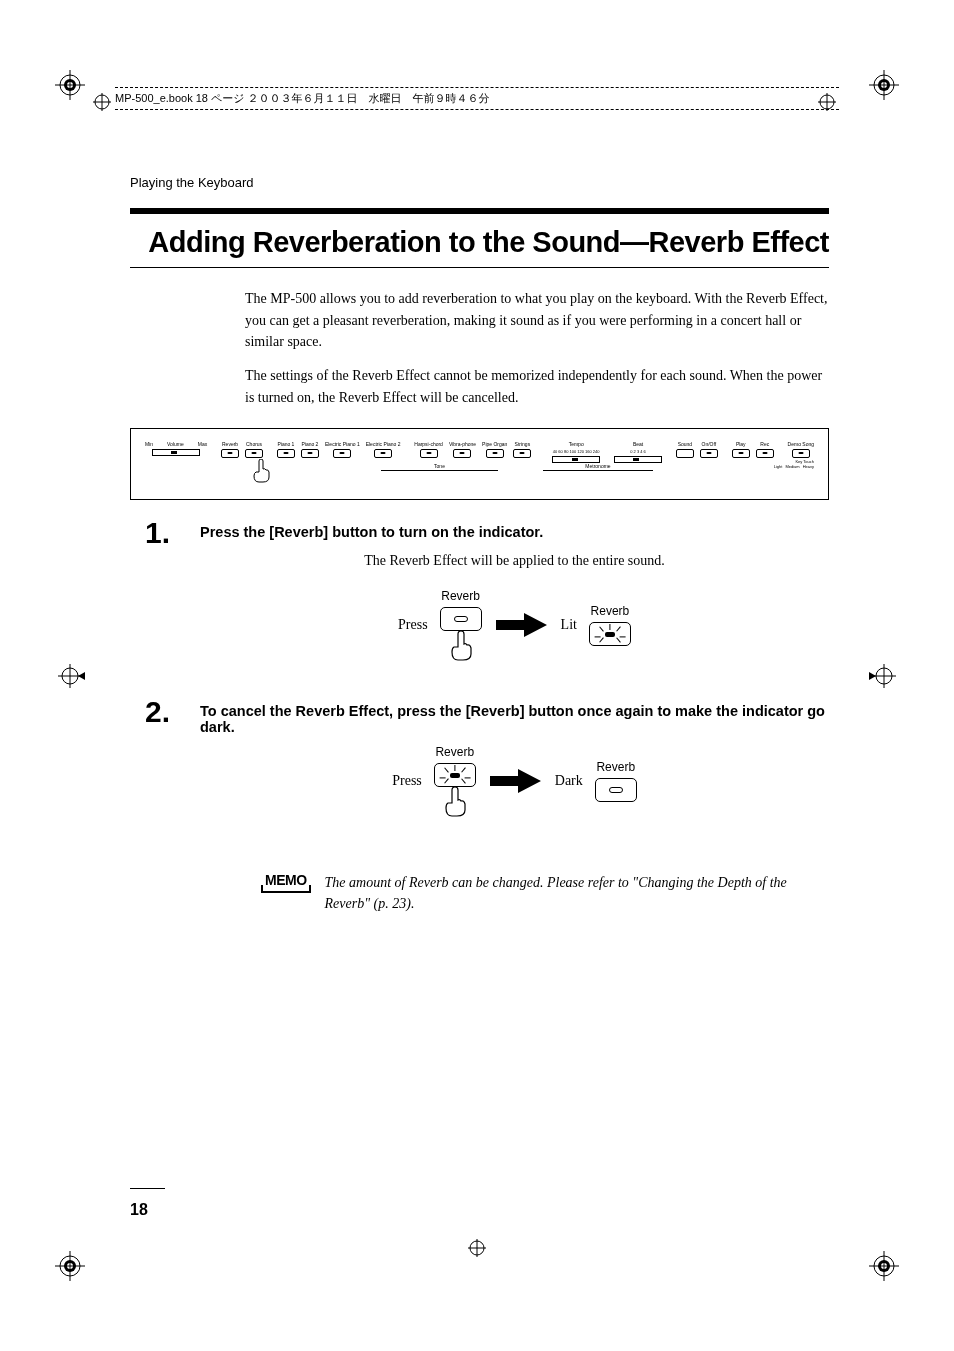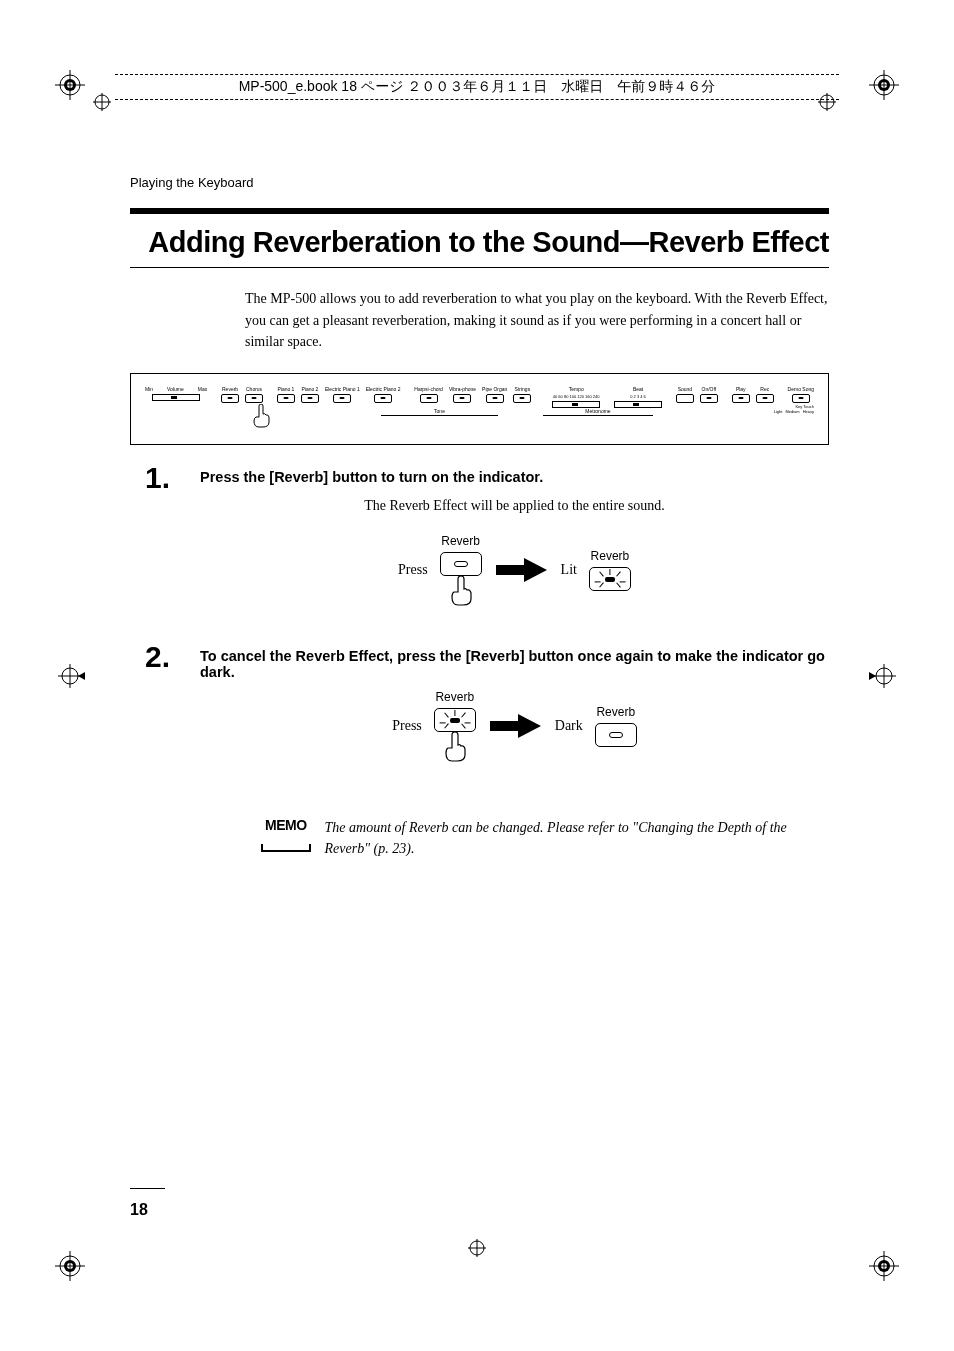--- a/index.html
+++ b/index.html
@@ -18,27 +18,26 @@
     }
     .crop-tl { top: 70px; left: 55px; }
     .crop-tr { top: 70px; right: 55px; }
     .crop-bl { bottom: 70px; left: 55px; }
     .crop-br { bottom: 70px; right: 55px; }
     .crop-ml { top: 50%; left: 55px; transform: translateY(-50%); }
     .crop-mr { top: 50%; right: 55px; transform: translateY(-50%); }
     .crop-mark svg { width: 100%; height: 100%; }
     .header-line {
       position: absolute;
-      top: 78px;
+      top: 91px;
       left: 115px;
       right: 115px;
-      font-size: 14px;
+      font-size: 11px;
       font-family: sans-serif;
       padding-bottom: 6px;
-      text-align: center;
     }
     .header-line::before, .header-line::after {
       content: "";
       position: absolute;
       left: 0; right: 0;
       border-top: 1px dashed #000;
     }
     .header-line::before { top: -4px; }
     .header-line::after { bottom: 2px; }
     .header-reg {
@@ -168,21 +167,21 @@
       gap: 18px;
       margin-top: 25px;
       margin-left: 135px;
     }
     .memo-icon {
       font-family: 'Arial Black', sans-serif;
       font-weight: 900;
       font-size: 14px;
       letter-spacing: -0.5px;
       position: relative;
-      padding-bottom: 17px;
+      padding-bottom: 3px;
       flex-shrink: 0;
     }
     .memo-icon::after {
       content: "";
       position: absolute;
       left: -4px; right: -4px; bottom: -2px;
       height: 6px;
       border-left: 2px solid #000;
       border-right: 2px solid #000;
       border-bottom: 2px solid #000;
@@ -271,20 +270,21 @@
 </div>
 
 <div class="content">
   <div class="breadcrumb">Playing the Keyboard</div>
   <div class="title-rule-top"></div>
   <h1 class="main-title">Adding Reverberation to the Sound—Reverb Effect</h1>
   <div class="title-rule-bottom"></div>
 
   <div class="body-text">
     <p>The MP-500 allows you to add reverberation to what you play on the keyboard. With the Reverb Effect, you can get a pleasant reverberation, making it sound as if you were performing in a concert hall or similar space.</p>
+    <p>The settings of the Reverb Effect cannot be memorized independently for each sound. When the power is turned on, the Reverb Effect will be cancelled.</p>
   </div>
 
   <div class="panel-diagram">
     <div class="panel-row">
       <div class="panel-group">
         <div style="display:flex;gap:14px;">
             <span class="panel-label">Min</span>
             <span class="panel-label">Volume</span>
             <span class="panel-label">Max</span>
           </div>

